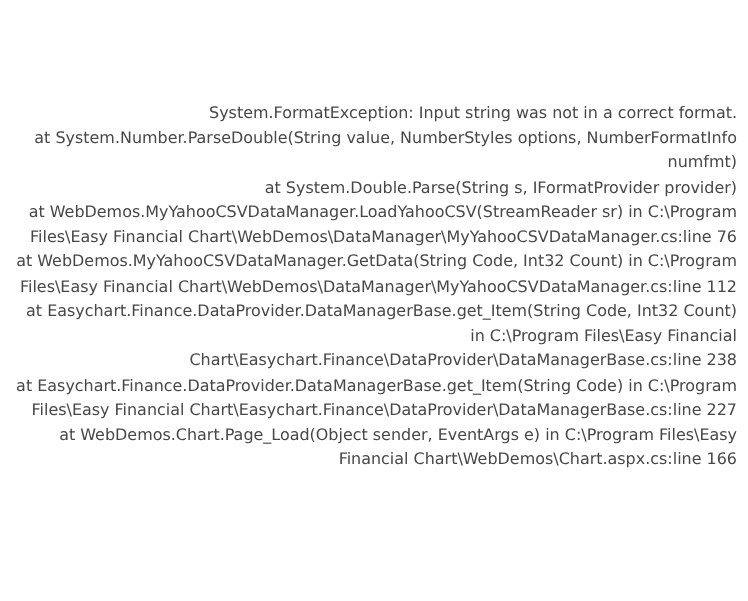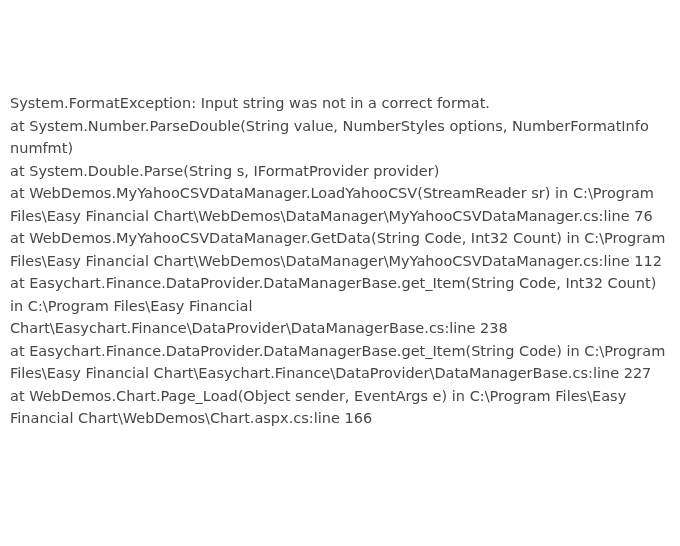--- a/index.html
+++ b/index.html
@@ -19,21 +19,21 @@
     overflow: hidden;
     background: #ffffff;
   }
   .stack-trace {
     position: absolute;
     left: 0;
     top: 92px;
     width: 680px;
     box-sizing: border-box;
     padding: 0 10px;
-    text-align: left;
+    text-align: right;
     color: #474747;
     font-size: 14.5px;
     line-height: 22.5px;
     font-family: "DejaVu Sans", sans-serif;
     white-space: pre-wrap;
     word-wrap: break-word;
   }
 </style>
 </head>
 <body>

